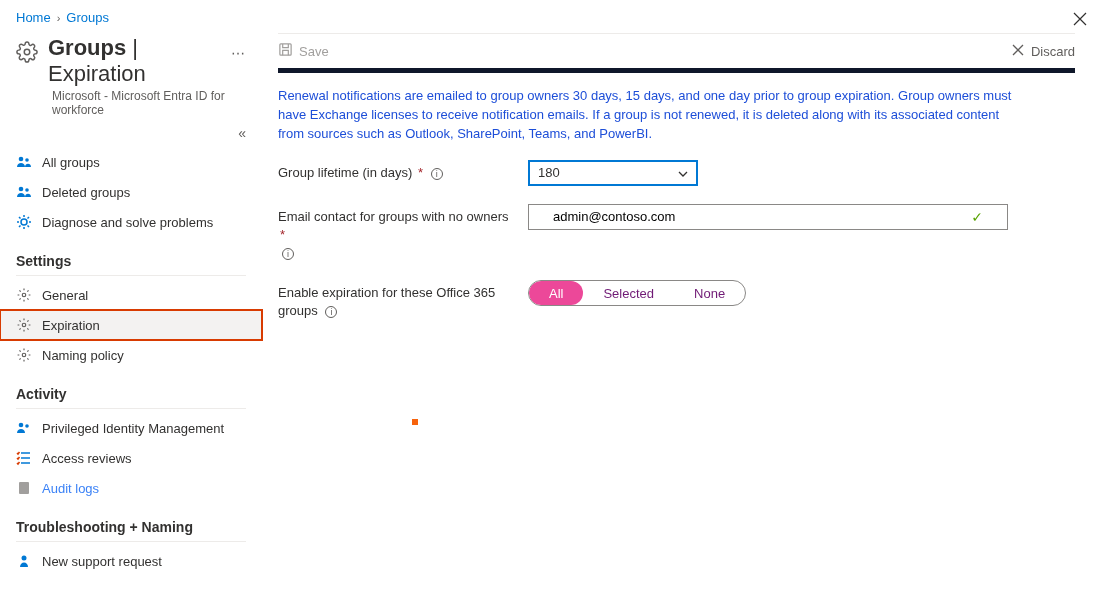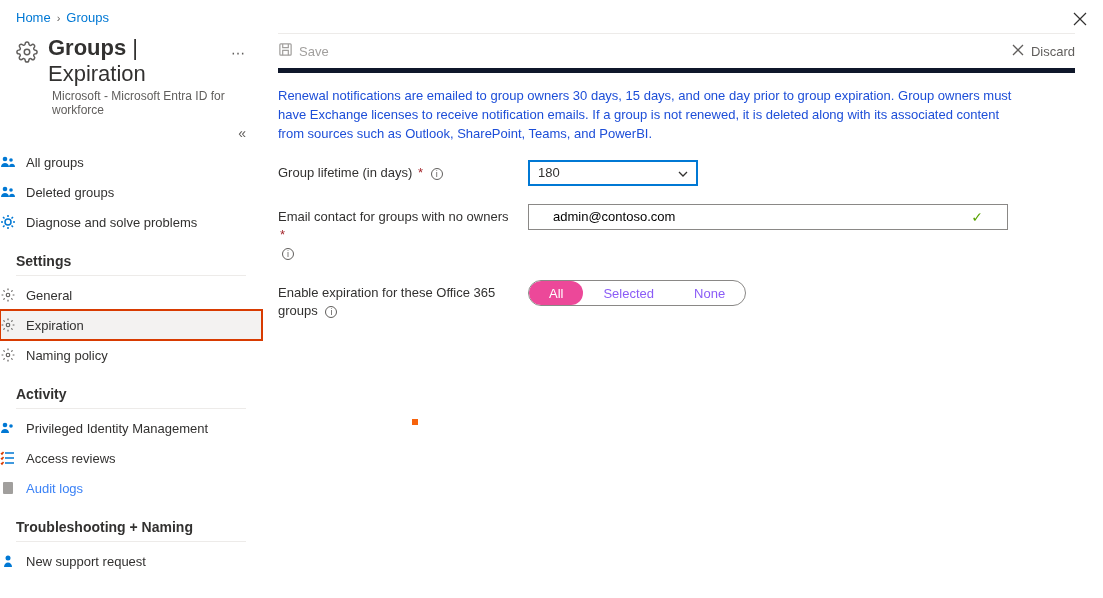--- a/index.html
+++ b/index.html
@@ -63,21 +63,21 @@
     padding: 2px 16px 6px 0;
     color: #605e5c;
     font-size: 14px;
   }
   .collapse-wrap span { cursor: pointer; }
   .nav-list { list-style: none; }
   .nav-item {
     display: flex;
     align-items: center;
     gap: 10px;
-    padding: 7px 0;
+    padding: 7px 16px;
     cursor: pointer;
     font-size: 13px;
   }
   .nav-item.selected {
     background: #f3f2f1;
     outline: 2px solid #d83b01;
     outline-offset: -1px;
   }
   .nav-item.disabled { color: #3b82f6; cursor: default; }
   .nav-item.disabled .ic { color: #a19f9d; }
@@ -174,21 +174,21 @@
     overflow: hidden;
     height: 26px;
     align-items: stretch;
   }
   .pill {
     padding: 0 20px;
     display: flex;
     align-items: center;
     cursor: pointer;
     font-size: 13px;
-    color: #8b5cf6;
+    color: #701a75;
   }
   .pill.active {
     background: #ec4899;
     color: #fff;
     border-radius: 14px;
   }
   .orange-dot {
     position: absolute;
     left: 150px;
     top: 390px;

